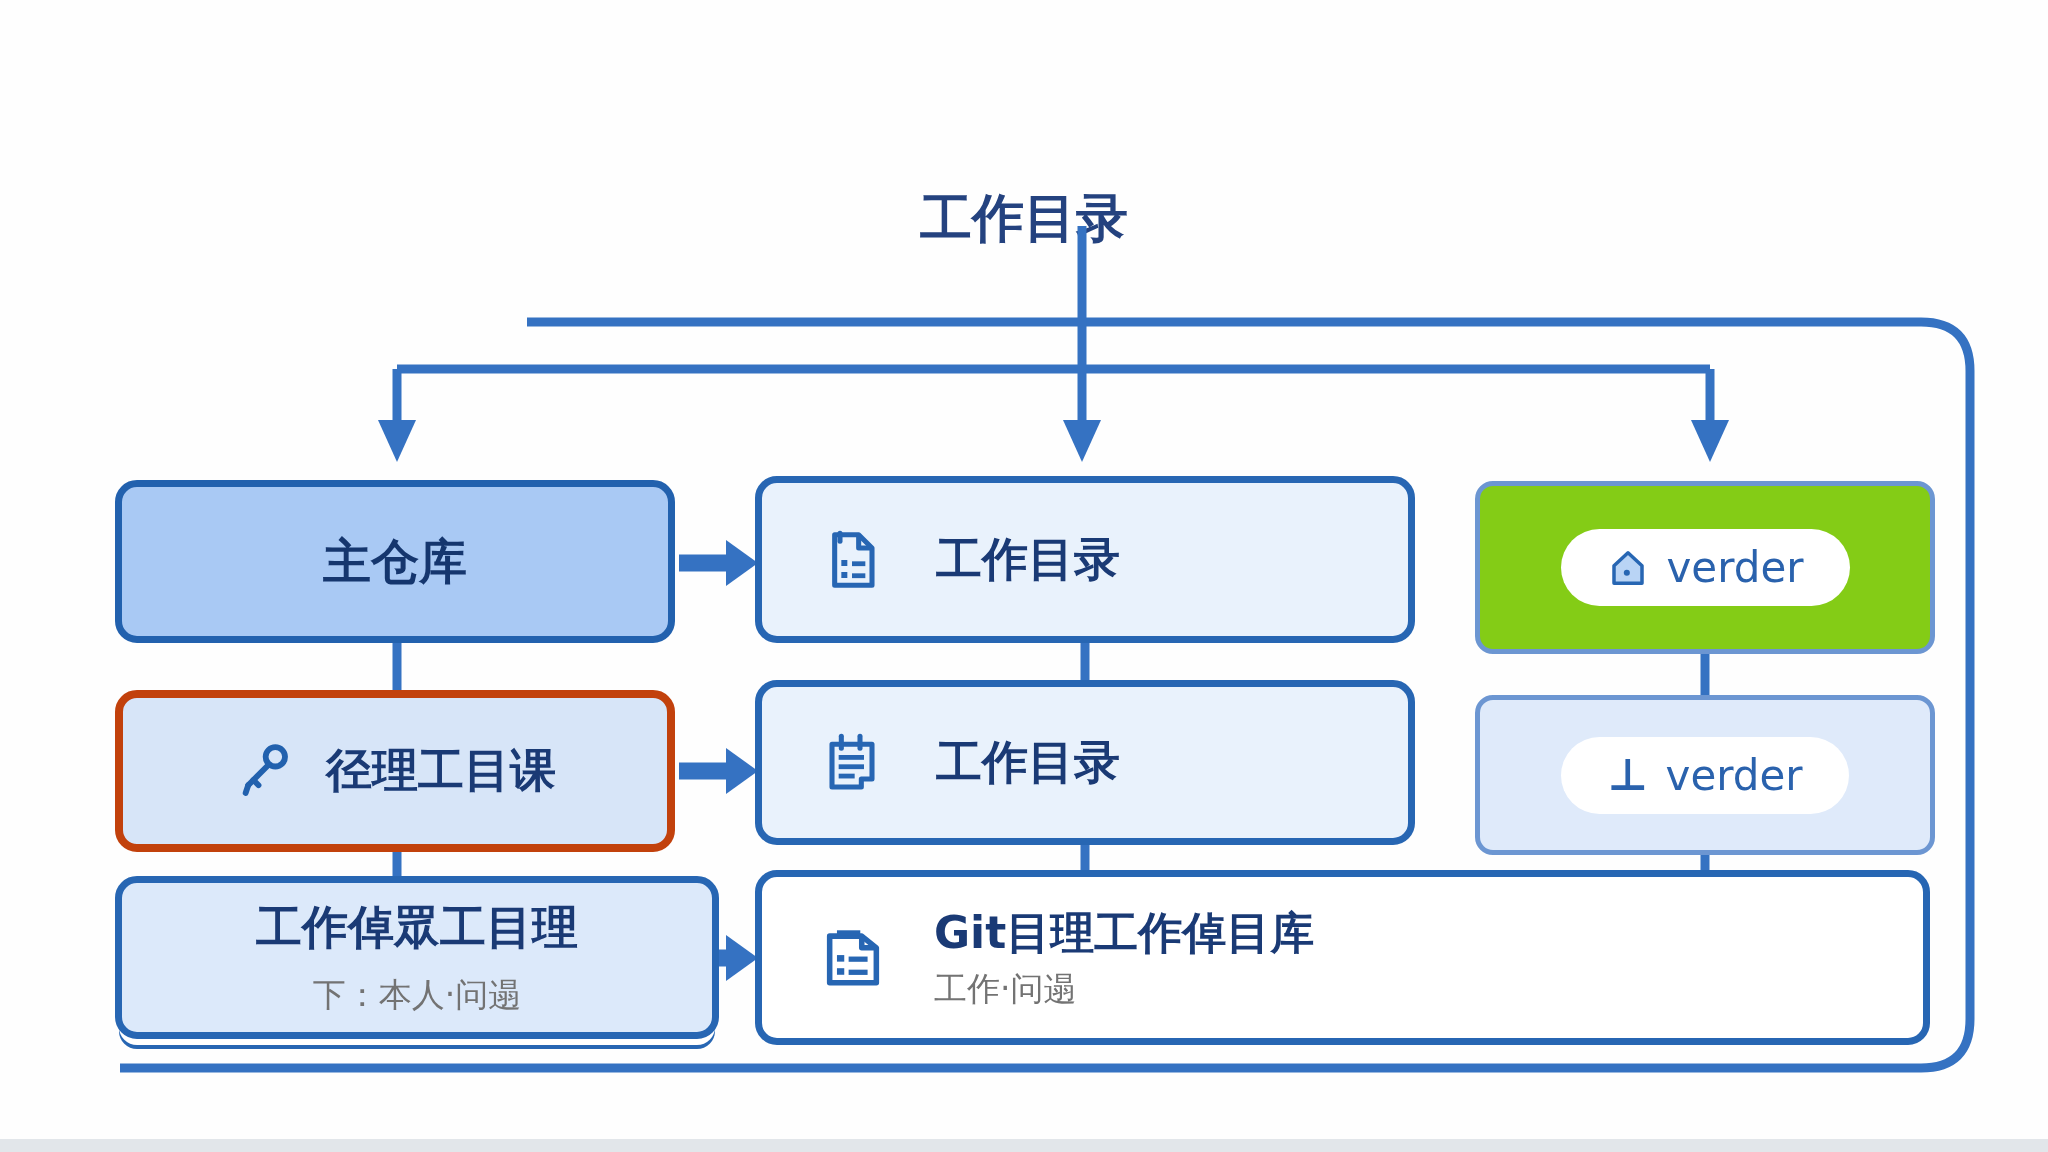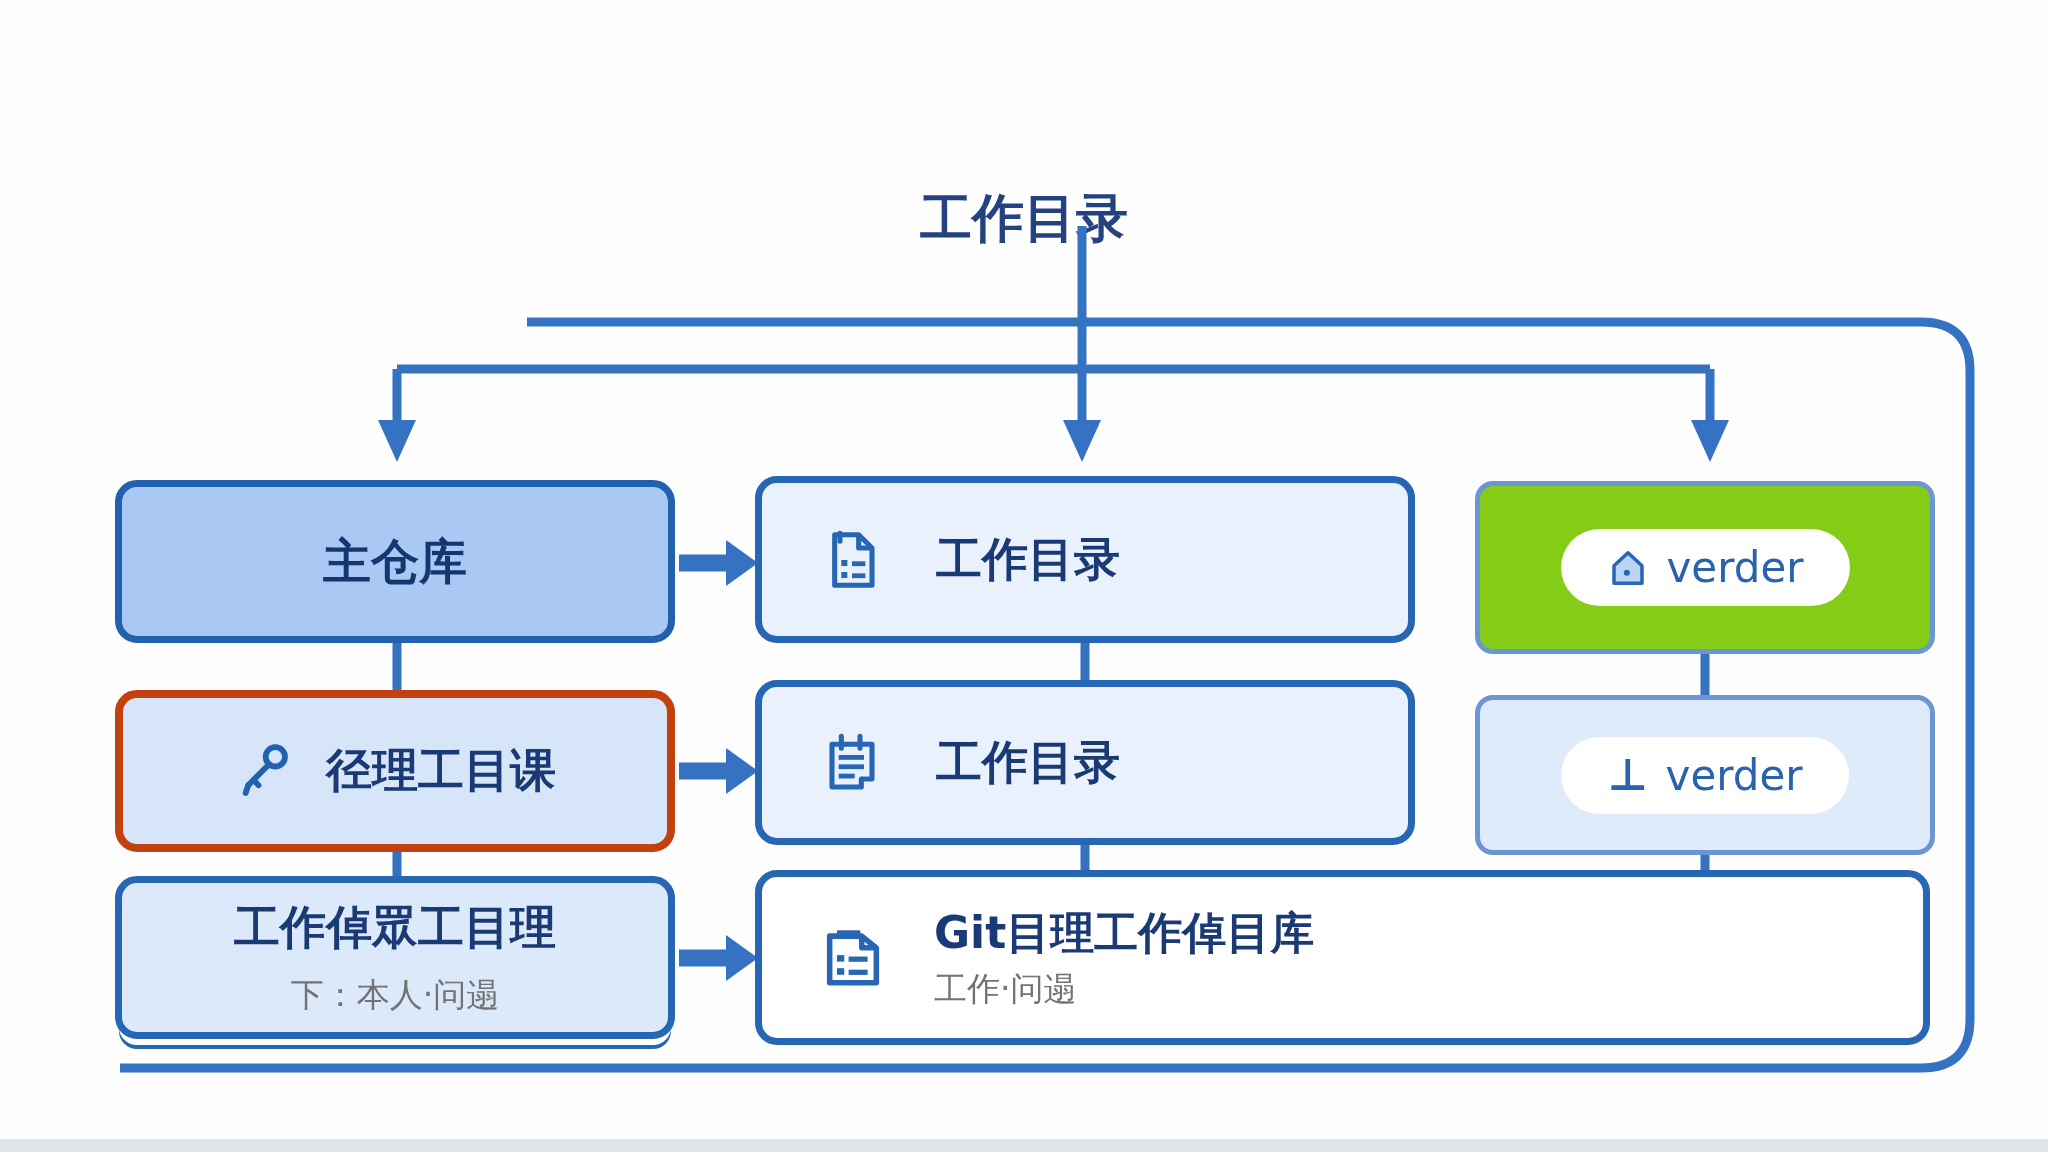--- a/index.html
+++ b/index.html
@@ -12,21 +12,21 @@
     font-size:52px;font-weight:700;color:#24427f;}
 
   svg.connectors{position:absolute;left:0;top:0;width:2048px;height:1152px;}
   .stroke{stroke:#3572c2;fill:none;}
   .fillc{fill:#3572c2;stroke:none;}
 
   .box{position:absolute;box-sizing:border-box;border-radius:22px;
     display:flex;align-items:center;justify-content:center;}
   .box-l1{left:115px;top:480px;width:560px;height:163px;background:#a9c9f4;border:7px solid #2261ae;}
   .box-l2{left:115px;top:690px;width:560px;height:162px;background:#d7e5f8;border:8px solid #c2410c;gap:30px;}
-  .box-l3{left:115px;top:876px;width:560px;height:163px;background:#dce9fa;border:7px solid #2766b3;
+  .box-l3{left:115px;top:876px;width:604px;height:163px;background:#dce9fa;border:7px solid #2766b3;
     flex-direction:column;gap:14px;box-shadow:0 10px 0 -4px #ffffff,0 14px 0 -4px #2766b3;}
   .box-m1{left:755px;top:476px;width:660px;height:167px;background:#e9f2fc;border:7px solid #2766b3;
     justify-content:flex-start;padding-left:58px;gap:52px;}
   .box-m2{left:755px;top:680px;width:660px;height:165px;background:#e9f2fc;border:7px solid #2766b3;
     justify-content:flex-start;padding-left:58px;gap:52px;}
   .box-m3{left:755px;top:870px;width:1175px;height:175px;background:#ffffff;border:7px solid #2766b3;
     justify-content:flex-start;padding-left:56px;gap:46px;}
   .box-r1{left:1475px;top:481px;width:460px;height:173px;background:#84cc16;border:5px solid #6c96d2;border-radius:18px;text-align:right;}
   .box-r2{left:1475px;top:695px;width:460px;height:160px;background:#dfeafa;border:5px solid #6c96d2;border-radius:18px;}
 

